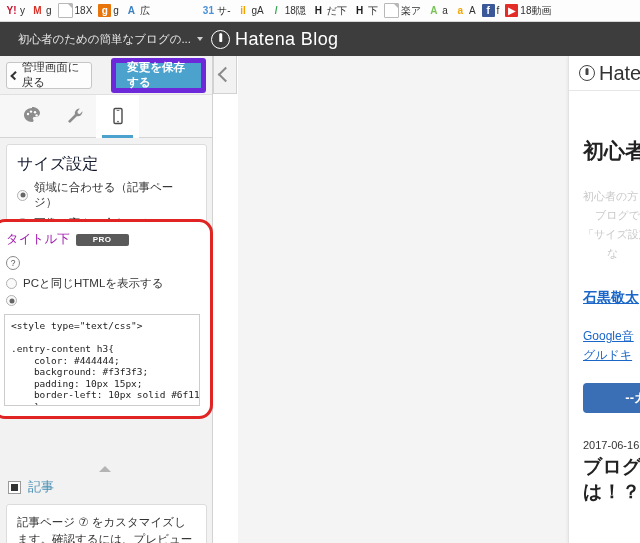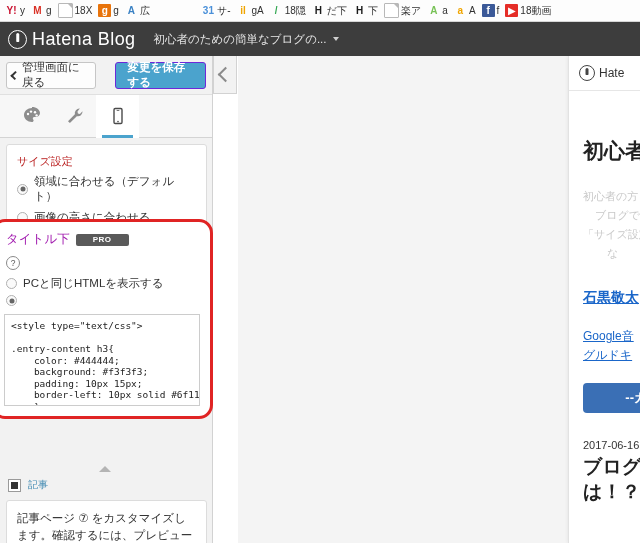--- a/index.html
+++ b/index.html
@@ -79,21 +79,21 @@
     background:#fdfdfd;border:1px solid #c6c6c6;border-radius:3px;
     height:25px;padding:0 8px 0 5px;display:flex;align-items:center;gap:2px;
     font-size:11.5px;color:#333;cursor:pointer;
   }
   .chev-left{
     display:inline-block;width:5px;height:5px;
     border-left:2px solid #333;border-bottom:2px solid #333;
     transform:rotate(45deg);margin-right:2px;
   }
   #save-button{
-    background:#4ba3cd;border:1px solid #6d28d9;border-radius:3px;
+    background:#4ba3cd;border:5px solid #6d28d9;border-radius:3px;
     height:25px;padding:0 11px;display:flex;align-items:center;
     color:#fff;font-size:11.5px;font-weight:bold;cursor:pointer;
   }
   #panel-collapse-button{
     position:absolute;top:56px;left:213px;width:24px;height:38px;
     background:#f2f2f2;border:1px solid #d2d2d2;border-top:none;
     box-sizing:border-box;display:flex;align-items:center;justify-content:center;
     cursor:pointer;z-index:6;
   }
   .chev-left-lg{
@@ -117,21 +117,21 @@
   .tab svg{display:block;}
   #panel-scroll{
     position:absolute;top:82px;left:0;width:213px;height:461px;
     overflow:hidden;
   }
   .card{
     background:#fff;border:1px solid #dcdcdc;border-radius:3px;
     margin:6px 6px 0 6px;box-sizing:border-box;
   }
   .card-title{
-    font-size:11px;color:#b91c1c;padding:9px 10px 2px 10px;font-weight:400;
+    font-size:16px;color:#0f172a;padding:9px 10px 2px 10px;font-weight:400;
   }
   .radio-row{
     display:flex;align-items:center;gap:6px;padding:3px 10px;font-size:11.5px;color:#333;
     cursor:pointer;
   }
   .radio{
     width:11px;height:11px;border-radius:50%;border:1px solid #b0b0b0;
     background:#fafafa;flex:0 0 11px;position:relative;box-sizing:border-box;
   }
   .radio.on:after{
@@ -178,21 +178,21 @@
     box-sizing:border-box;
   }
   #articles-head{display:flex;align-items:center;gap:7px;padding:4px 0 8px 2px;}
   .sq-ico{
     width:13px;height:13px;border:1px solid #9a9a9a;background:#fff;
     position:relative;flex:0 0 13px;box-sizing:border-box;
   }
   .sq-ico:after{
     content:"";position:absolute;left:2px;top:2px;right:2px;bottom:2px;background:#333;
   }
-  #articles-head .ttl{font-size:10px;color:#4a8fb5;}
+  #articles-head .ttl{font-size:13px;color:#4a8fb5;}
   #articles-body{
     background:#fff;border:1px solid #dcdcdc;border-radius:3px;
     padding:9px 10px 10px 10px;box-sizing:border-box;
   }
   #articles-desc{font-size:11.5px;line-height:17px;color:#333;}
   
   #canvas{
     position:absolute;top:56px;left:238px;width:402px;height:487px;
     background:#f4f4f4;overflow:hidden;
   }
@@ -207,21 +207,21 @@
     padding-left:10px;border-bottom:1px solid #e6e6e6;background:#fff;
   }
   .pv-mark{
     width:14px;height:14px;border-radius:50%;border:1.4px solid #444;
     position:relative;flex:0 0 14px;
   }
   .pv-mark:after{
     content:"";position:absolute;left:50%;top:2px;transform:translateX(-50%);
     width:3px;height:7px;background:#444;border-radius:2px 2px 1px 1px;
   }
-  #pv-logo-text{font-size:12px;color:#333;}
+  #pv-logo-text{font-size:20px;color:#333;}
   #pv-body{padding:0 0 0 14px;background:#fff;}
   #pv-blog-title{
     font-size:21px;font-weight:bold;color:#222;margin-top:46px;white-space:nowrap;
   }
   #pv-desc{
     margin-top:22px;font-size:11px;line-height:19px;color:#c8c8c8;white-space:nowrap;
   }
   #pv-desc .indent1{padding-left:12px;display:block;}
   #pv-desc .indent2{padding-left:24px;display:block;}
   #pv-link-main{
@@ -310,27 +310,27 @@
       <span class="bm-ico" style="color: rgb(255, 255, 255); background: rgb(59, 89, 152);">f</span>
       <span class="bm-label">f</span>
     </div>
     <div class="bm">
       <span class="bm-ico" style="color: rgb(255, 255, 255); background: rgb(229, 45, 39);">▶</span>
       <span class="bm-label">18動画</span>
     </div>
   </div>
 
 <div id="hatena-header">
+  <div id="hb-blogname">
+    <span>初心者のための簡単なブログの...</span>
+    <span class="caret-dn"></span>
+  </div>
   <div id="hb-logo">
     <span class="hb-mark"></span>
     <span id="hb-title">Hatena Blog</span>
-  </div>
-  <div id="hb-blogname">
-    <span>初心者のための簡単なブログの...</span>
-    <span class="caret-dn"></span>
   </div>
 </div>
 
 <div id="sidebar">
 
   <div id="sidebar-toolbar">
     <div id="back-admin-button">
       <span class="chev-left"></span>
       <span>管理画面に戻る</span>
     </div>
@@ -362,21 +362,21 @@
       </svg>
     </div>
   </div>
 
   <div id="panel-scroll">
 
     <div class="card">
       <div class="card-title">サイズ設定</div>
       <div class="radio-row">
         <span class="radio on"></span>
-        <span>領域に合わせる（デフォルト）</span>
+        <span>領域に合わせる（記事ページ）</span>
       </div>
       <div class="radio-row" style="padding-bottom:9px">
         <span class="radio"></span>
         <span>画像の高さに合わせる</span>
       </div>
     </div>
 
   </div>
 
   <div id="articles-card">

